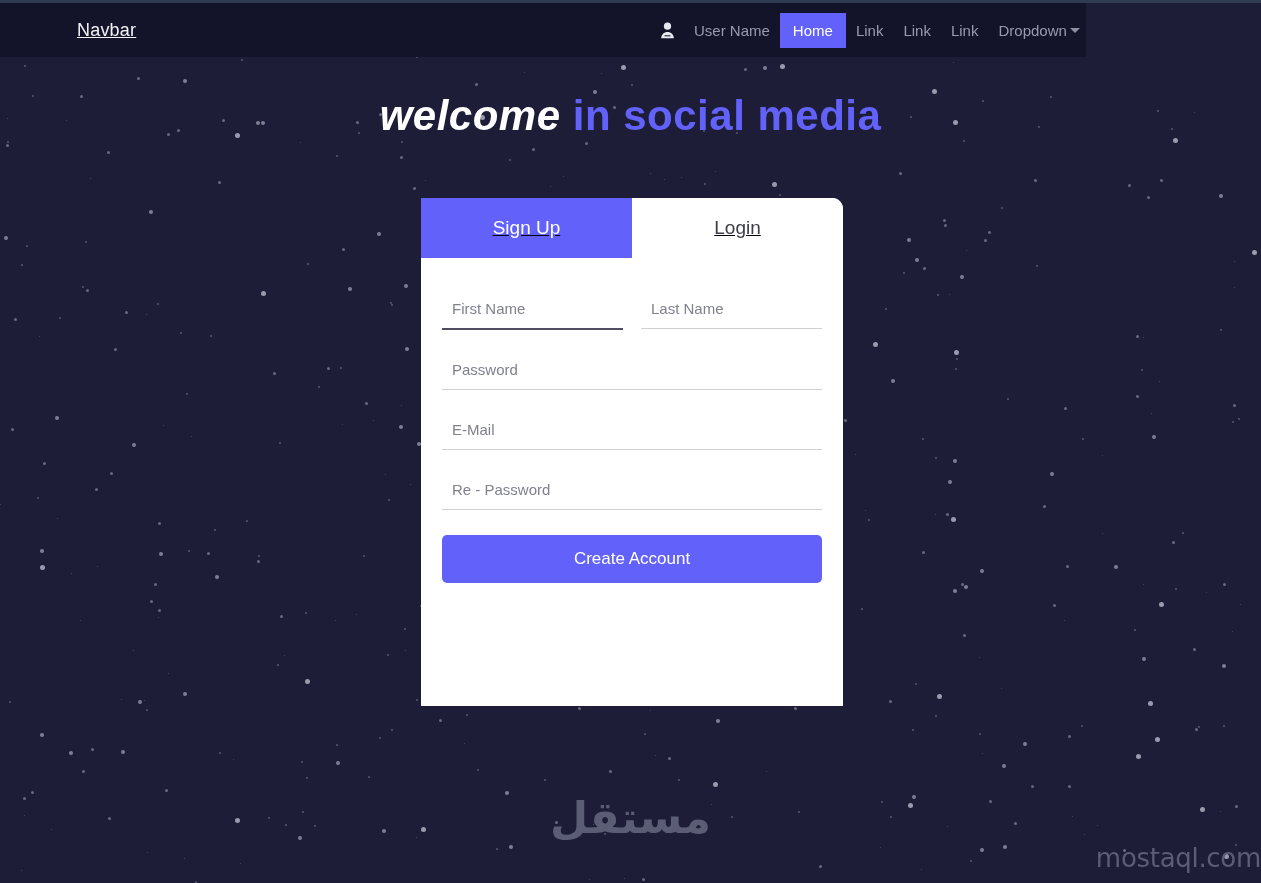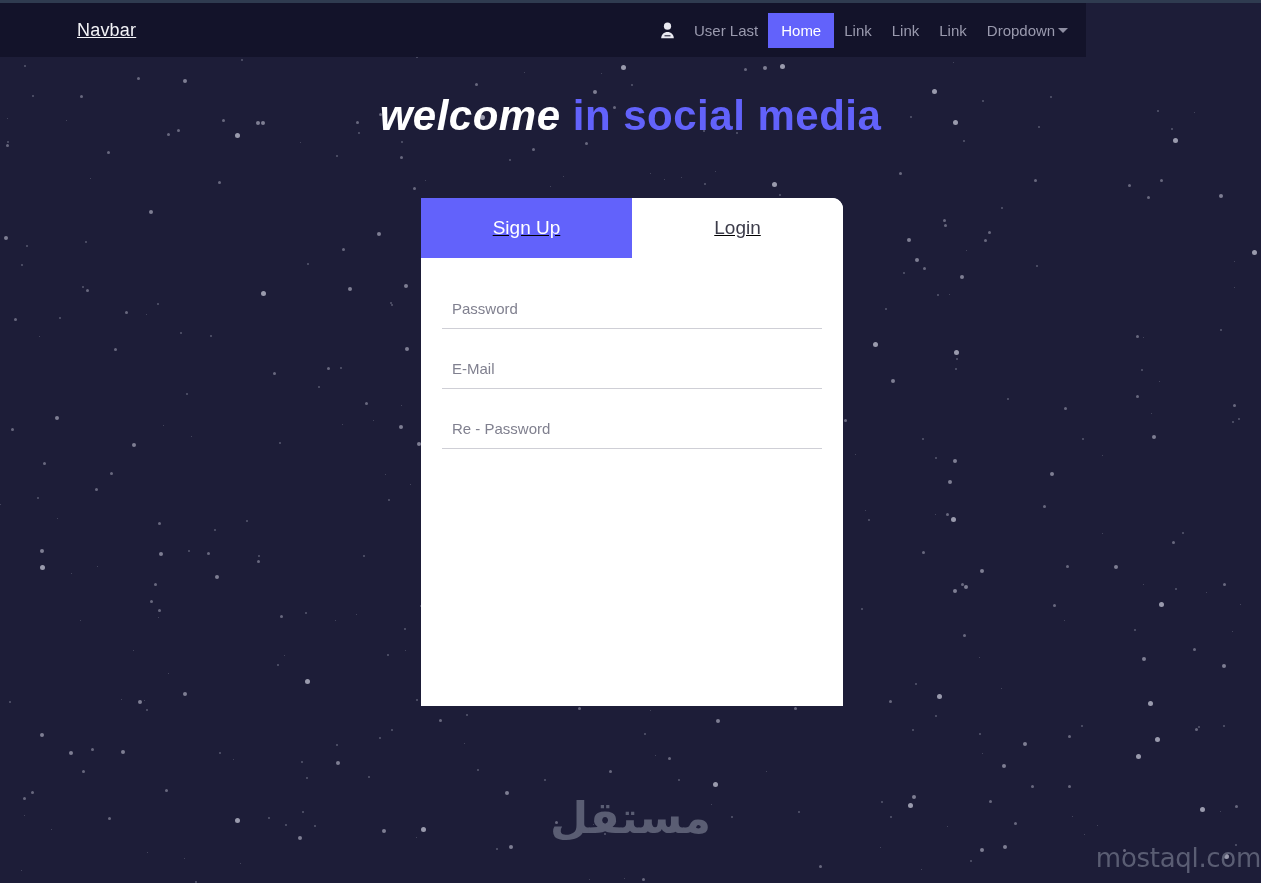--- a/index.html
+++ b/index.html
@@ -740,21 +740,21 @@
     <div class="nav-right">
 
       <span class="user-icon">
         <svg width="15" height="17" viewBox="0 0 15 17">
           <circle cx="7.5" cy="4.2" r="3.6" fill="#e9e9f1"></circle>
           <path d="M1.2 16.2c0-3.6 2.8-6.3 6.3-6.3s6.3 2.7 6.3 6.3z" fill="#e9e9f1"></path>
           <rect x="4.5" y="13.3" width="6" height="1" fill="#13132a"></rect>
         </svg>
       </span>
 
-      <a class="nav-link" href="#">User Last</a>
+      <a class="nav-link" href="#">User Name</a>
       <a class="nav-link active" href="#">Home</a>
       <a class="nav-link" href="#">Link</a>
       <a class="nav-link" href="#">Link</a>
       <a class="nav-link" href="#">Link</a>
 
       <a class="nav-link dropdown" href="#">
         <span>Dropdown</span>
         <i class="caret"></i>
       </a>
     </div>
@@ -767,34 +767,43 @@
 
   <div class="card">
 
     <div class="tabs">
       <div class="tab active">Sign Up</div>
       <div class="tab">Login</div>
     </div>
 
     <div class="form">
 
+      <div class="row">
+        <div class="field focused">
+          <input type="text" placeholder="First Name" style="">
+        </div>
+        <div class="field">
+          <input type="text" placeholder="Last Name" style="">
+        </div>
+      </div>
 
       <div class="field">
         <input type="text" placeholder="Password" style="">
       </div>
 
       <div class="field">
         <input type="text" placeholder="E-Mail" style="">
       </div>
 
       <div class="field">
         <input type="text" placeholder="Re - Password" style="">
       </div>
 
 
+      <button class="submit">Create Account</button>
     </div>
   </div>
 
   <div class="watermark">
     <div class="wm-ar">مستقل</div>
     <div class="wm-en">mostaql.com</div>
   </div>
 
 </div>
 

